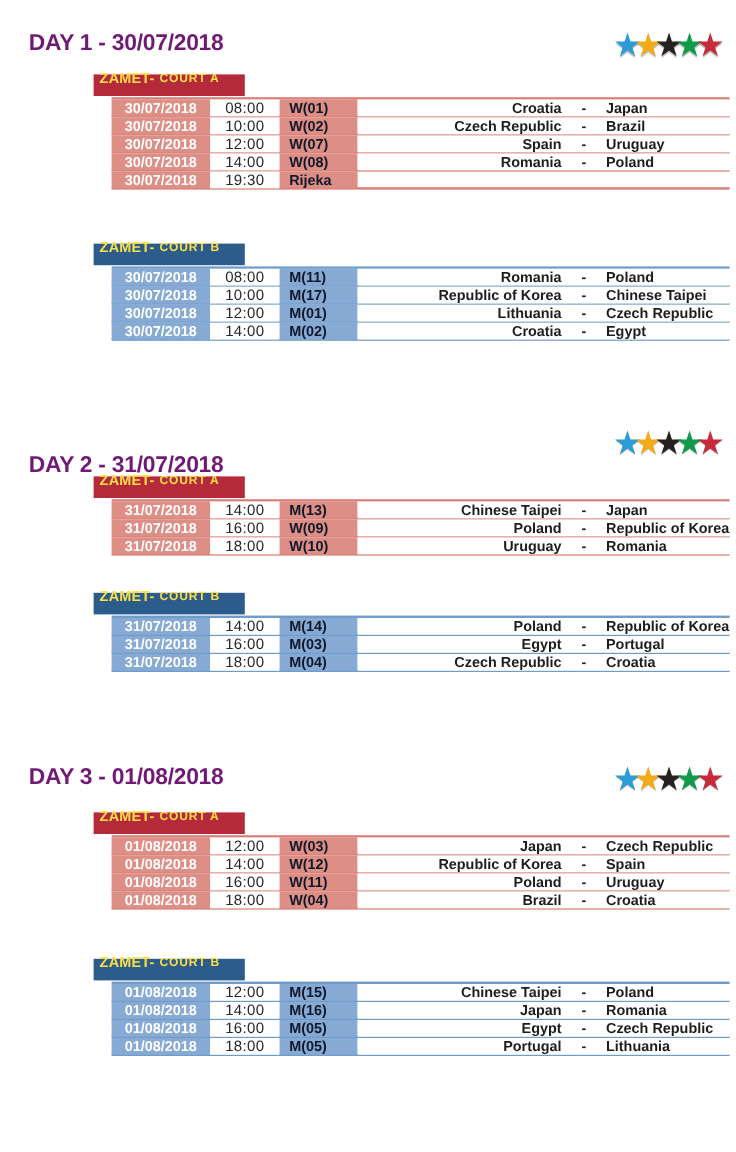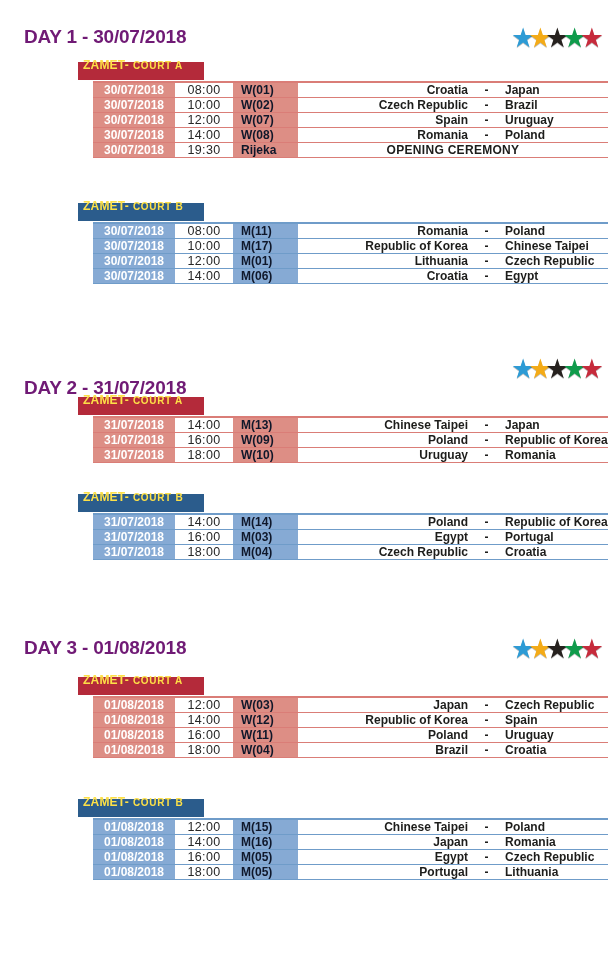--- a/index.html
+++ b/index.html
@@ -126,23 +126,20 @@
     <div class="c-teams">
       <span class="t-home">Romania</span>
       <span class="t-sep">-</span>
       <span class="t-away">Poland</span>
     </div>
   </div>
   <div class="row">
     <div class="c-date">30/07/2018</div>
     <div class="c-time">19:30</div>
     <div class="c-code">Rijeka</div>
-    <div class="c-teams">
-      <span class="t-event">OPENING CEREMONY</span>
-    </div>
   </div>
 </div>
 
 <div id="d1b-hdr" class="court-hdr blue-hdr">
   <span class="venue">ZAMET-</span>
   <span class="court">COURT B</span>
 </div>
 <div id="d1b-tbl" class="tbl blue">
   <div class="row">
     <div class="c-date">30/07/2018</div>
@@ -170,21 +167,21 @@
     <div class="c-code">M(01)</div>
     <div class="c-teams">
       <span class="t-home">Lithuania</span>
       <span class="t-sep">-</span>
       <span class="t-away">Czech Republic</span>
     </div>
   </div>
   <div class="row">
     <div class="c-date">30/07/2018</div>
     <div class="c-time">14:00</div>
-    <div class="c-code">M(06)</div>
+    <div class="c-code">M(02)</div>
     <div class="c-teams">
       <span class="t-home">Croatia</span>
       <span class="t-sep">-</span>
       <span class="t-away">Egypt</span>
     </div>
   </div>
 </div>
 
 <div id="d2-title" class="day-title">DAY 2 - 31/07/2018</div>
 <div id="d2-stars" class="stars">

